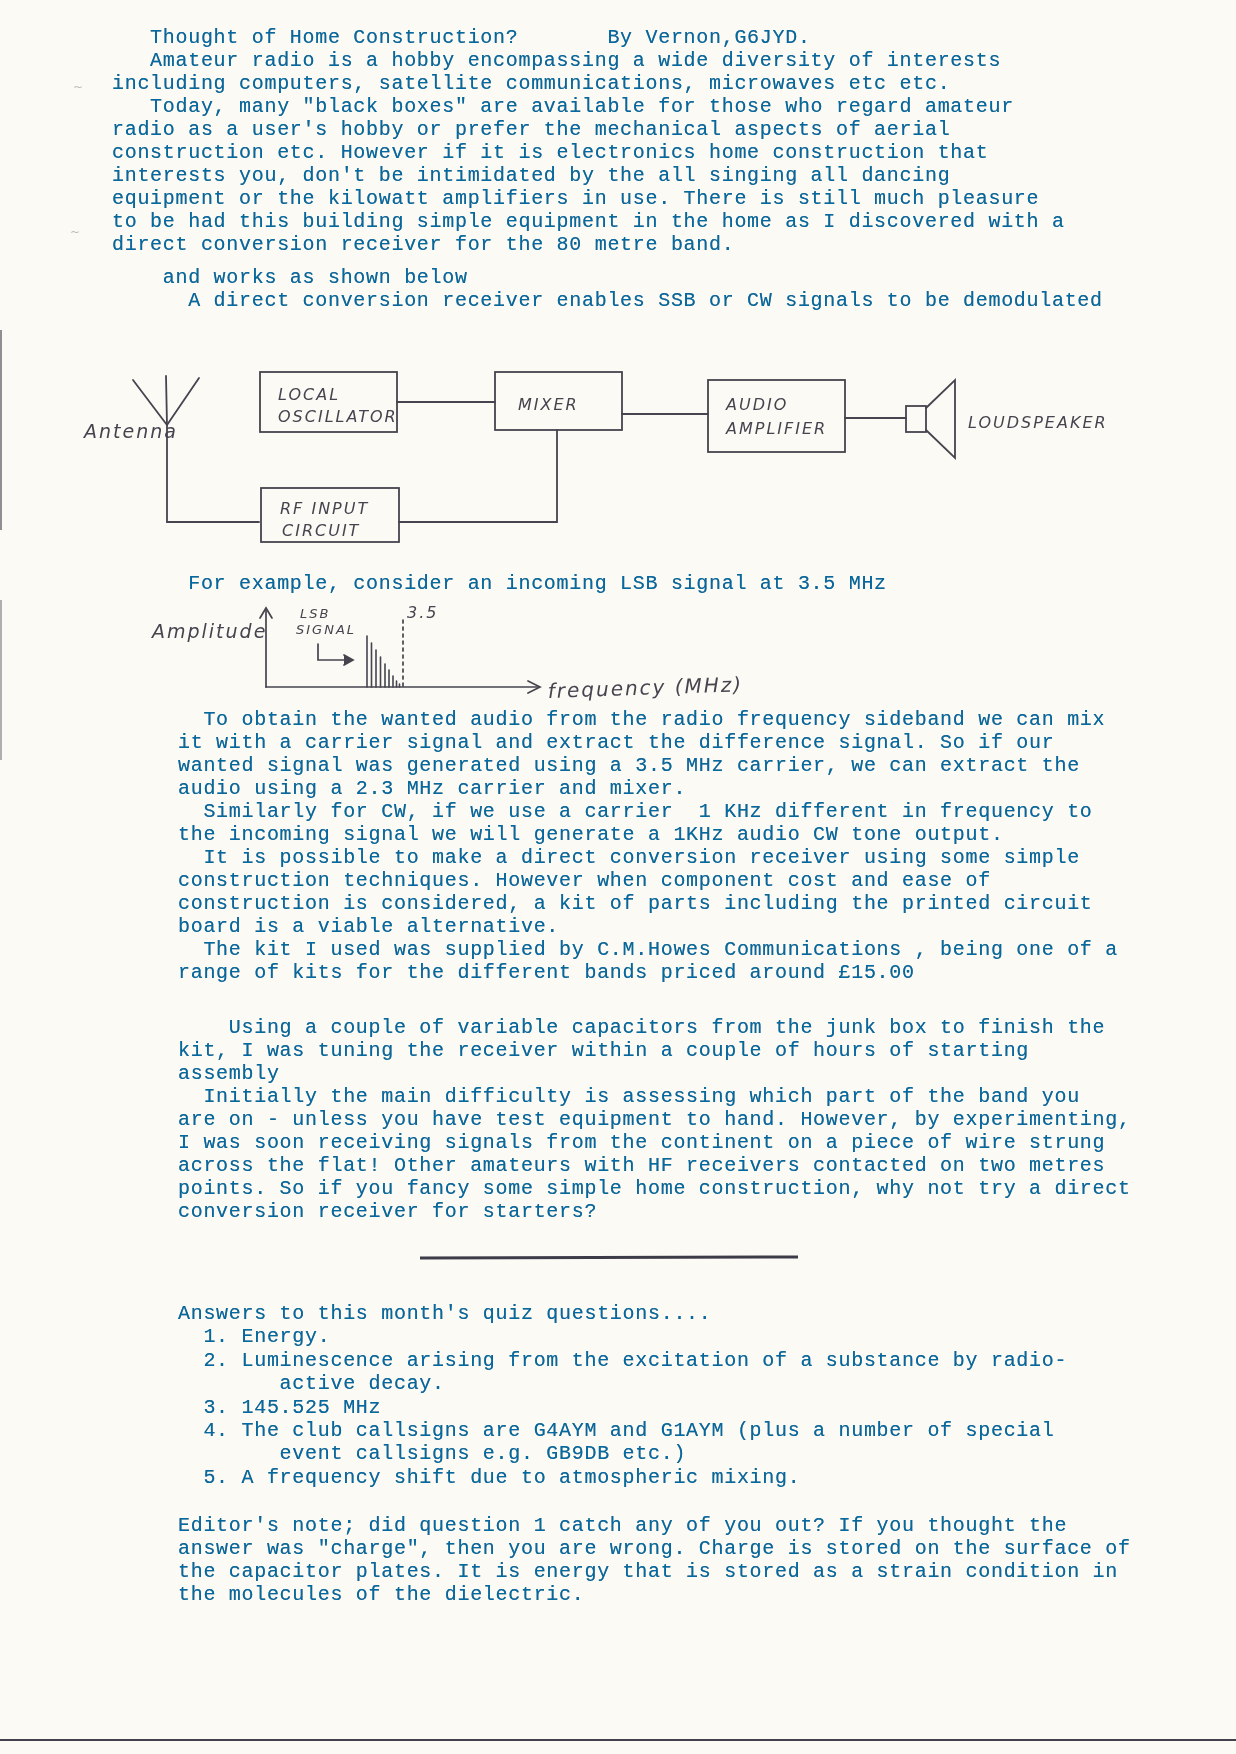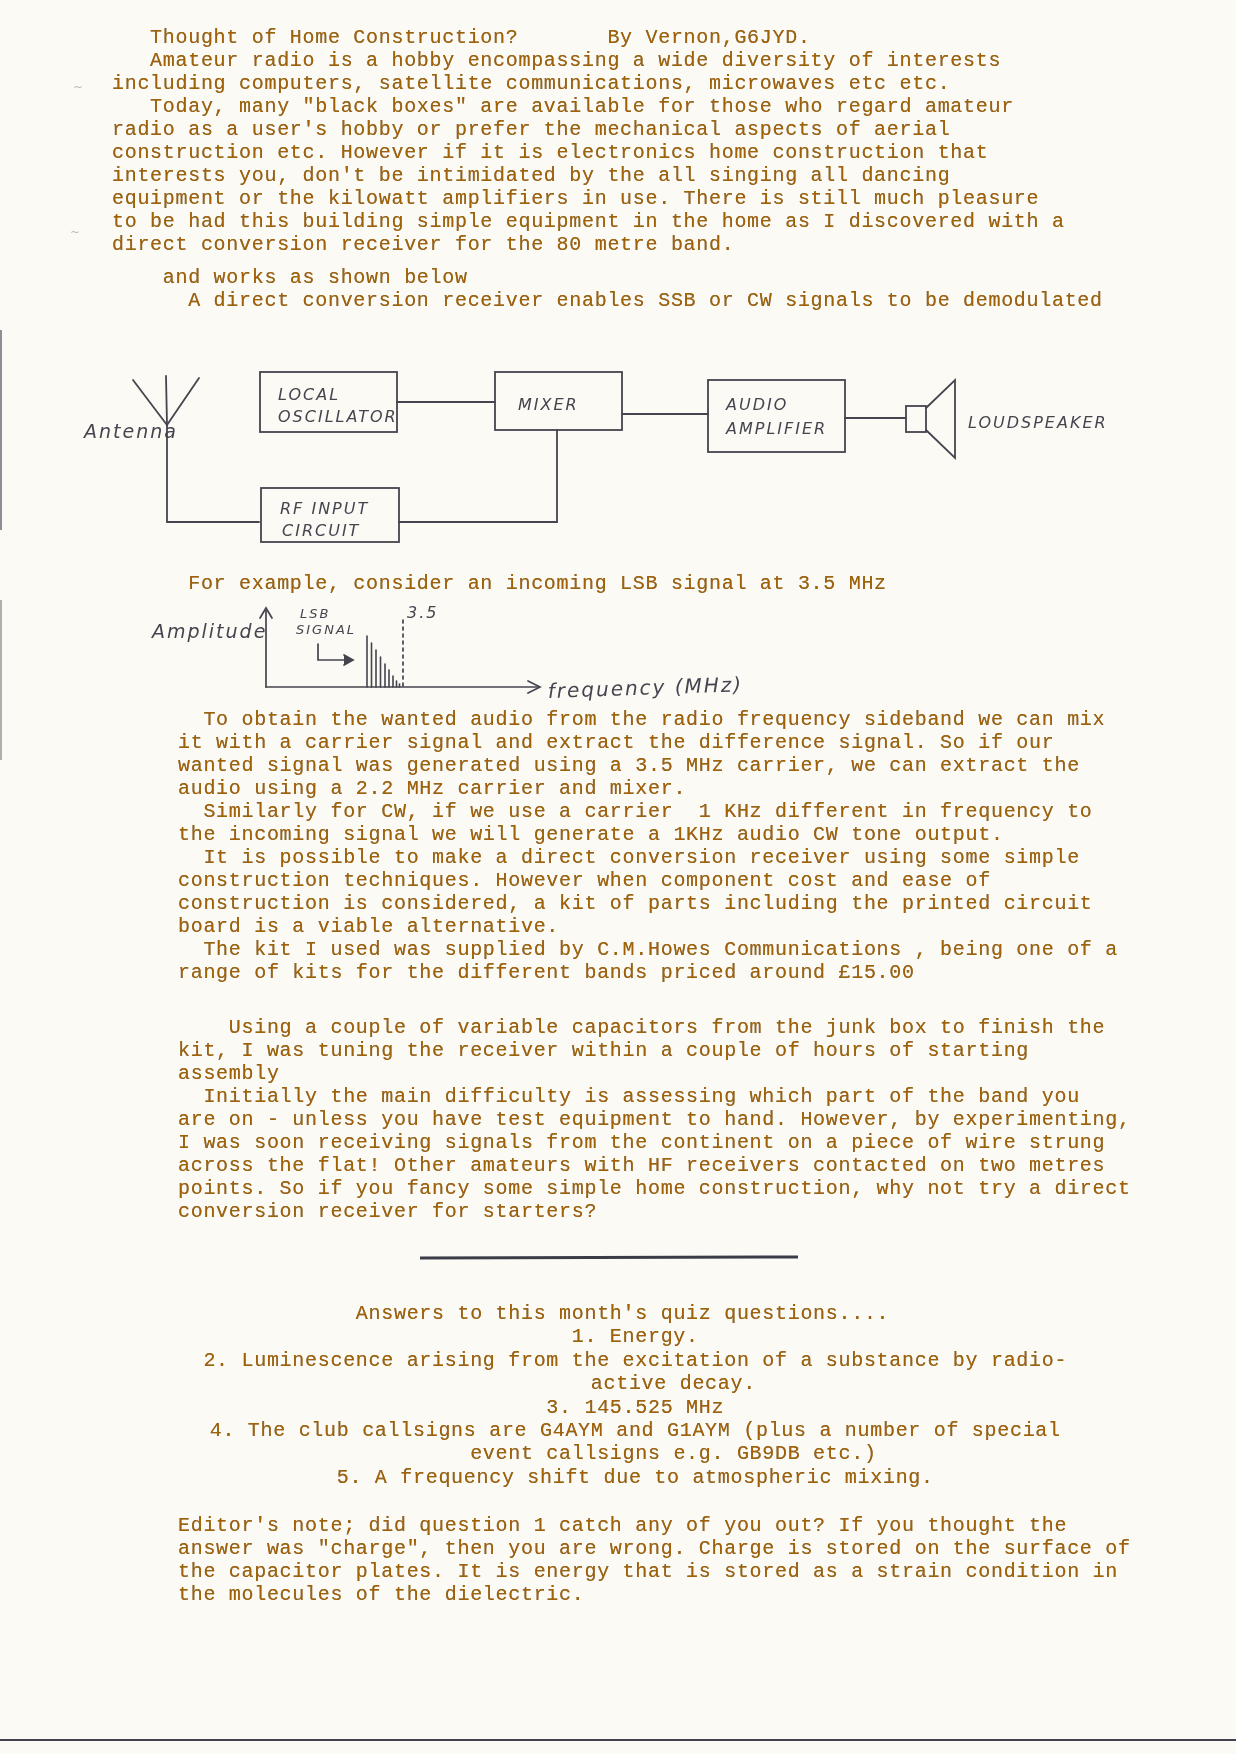--- a/index.html
+++ b/index.html
@@ -4,28 +4,28 @@
 <style>
   html,body{margin:0;padding:0;}
   body{
     width:1236px;height:1754px;position:relative;overflow:hidden;
     background:#fbfaf4;
     font-family:"Liberation Mono","DejaVu Sans Mono",monospace;
   }
   .page{position:absolute;inset:0;}
   .typew{
     position:absolute;
-    color:#a16207;
+    color:#0369a1;
     font-size:20px;
     line-height:23px;
     letter-spacing:0.7px;
     text-shadow:0 0 0.6px rgba(55,54,70,.55);
   }
   .tline{white-space:pre;height:23px;}
-  .q .tline{height:23.4px;line-height:23.4px;text-align:center;}
+  .q .tline{height:23.4px;line-height:23.4px;}
   svg{position:absolute;left:0;overflow:visible;}
   svg text{fill:#45444f;}
   .hand{
     font-family:"DejaVu Sans",sans-serif;
     font-style:italic;
     letter-spacing:2px;
   }
   .underline-mark{
     position:absolute;background:#3c3b48;height:2.5px;
     transform:rotate(-0.15deg);
@@ -135,21 +135,21 @@
       <text x="296" y="38" font-size="13">SIGNAL</text>
       <text x="407" y="22" font-size="16">3.5</text>
       <text x="548" y="102" font-size="20" transform="rotate(-2 548 102)">frequency (MHz)</text>
     </g>
   </svg>
 
   <div class="typew" style="left:178px;top:708px">
       <div class="tline">  To obtain the wanted audio from the radio frequency sideband we can mix</div>
       <div class="tline">it with a carrier signal and extract the difference signal. So if our</div>
       <div class="tline">wanted signal was generated using a 3.5 MHz carrier, we can extract the</div>
-      <div class="tline">audio using a 2.2 MHz carrier and mixer.</div>
+      <div class="tline">audio using a 2.3 MHz carrier and mixer.</div>
       <div class="tline">  Similarly for CW, if we use a carrier  1 KHz different in frequency to</div>
       <div class="tline">the incoming signal we will generate a 1KHz audio CW tone output.</div>
       <div class="tline">  It is possible to make a direct conversion receiver using some simple</div>
       <div class="tline">construction techniques. However when component cost and ease of</div>
       <div class="tline">construction is considered, a kit of parts including the printed circuit</div>
       <div class="tline">board is a viable alternative.</div>
       <div class="tline">  The kit I used was supplied by C.M.Howes Communications , being one of a</div>
       <div class="tline">range of kits for the different bands priced around £15.00</div>
     </div>
 

